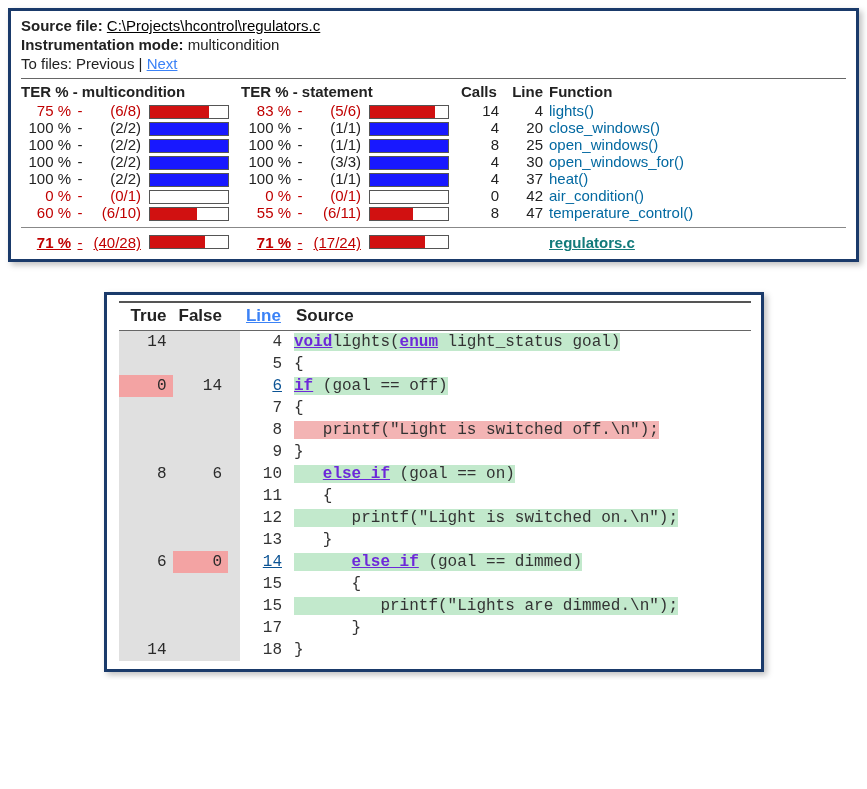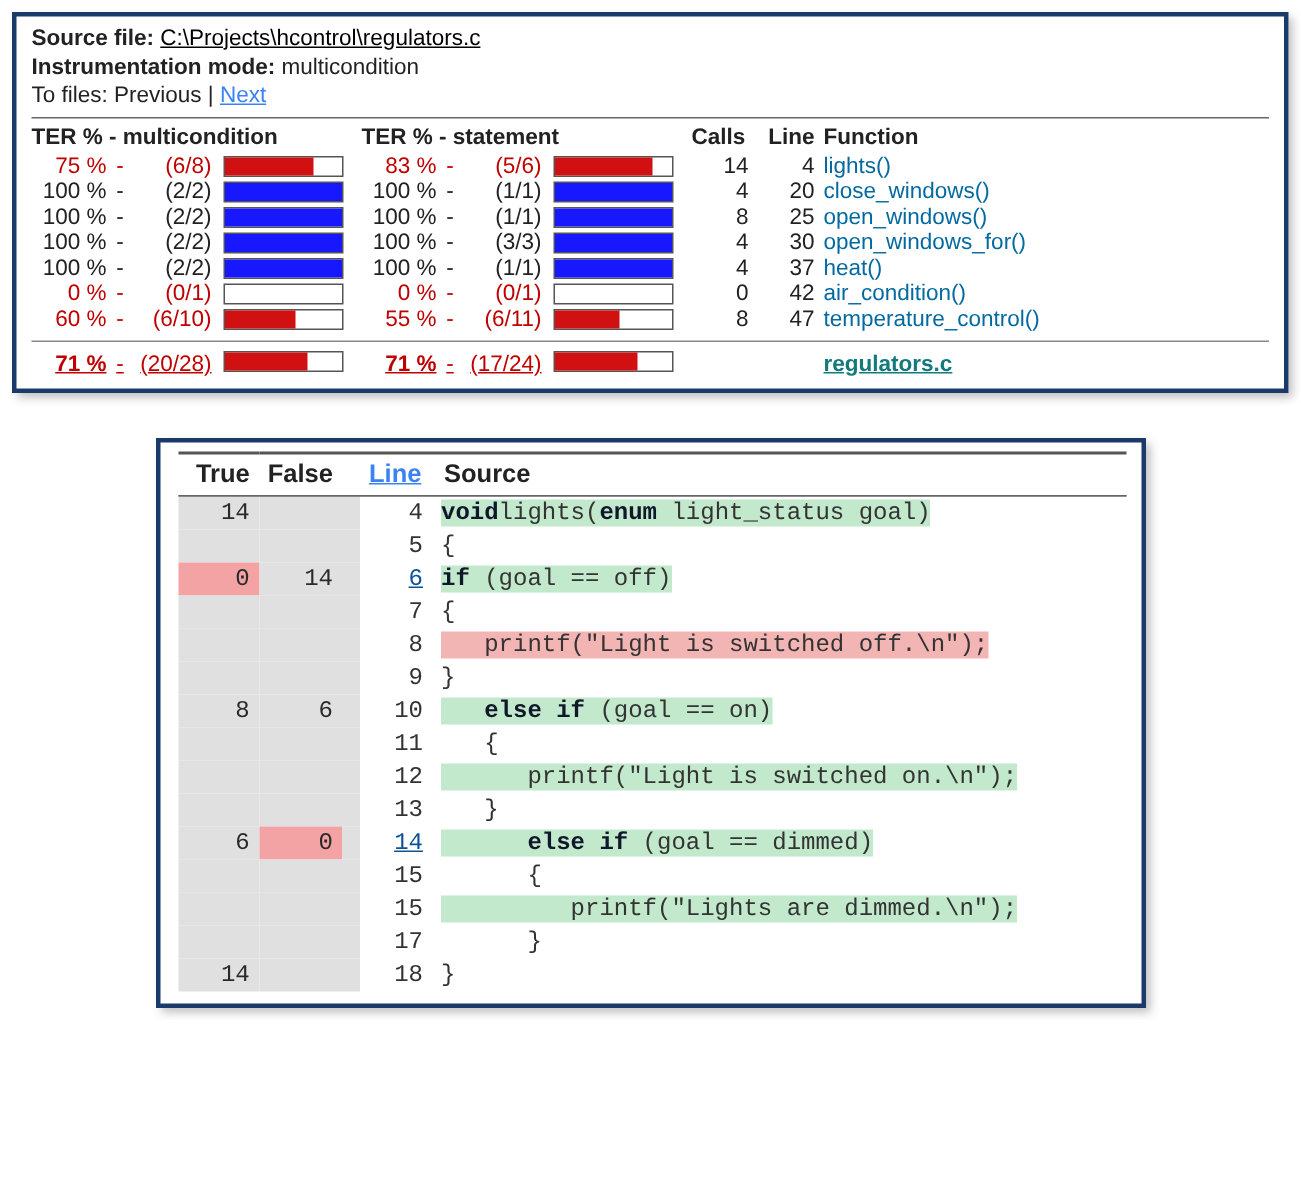--- a/index.html
+++ b/index.html
@@ -61,21 +61,21 @@
   .src-head th.ln { width: 50px; }
   .srcrow td { padding: 0; font-family: "Courier New", monospace; font-size: 16px; line-height: 22px; }
   .tfcell { background: #e0e0e0; width: 54px; text-align: right; padding-right: 6px !important; color: #2a2a2a; }
   .tfcell.pink { background: #f3a3a3; }
   .tfcell.spacer { width: 8px; background:#e0e0e0;}
   .lncell { width: 50px; text-align: right; color: #333; padding-right: 8px !important; }
   .lncell a { color: #0b5394; text-decoration: underline; }
   .srccell { padding-left: 4px !important; white-space: pre; color: #333; }
   .hl-gr { background: #c2e9cc; }
   .hl-pk { background: #f3b4b4; }
-  .kw { color: #0f172a; font-weight: bold; }
+  .kw { color: #6d28d9; font-weight: bold; text-decoration: underline; }
 </style>
 </head>
 <body>
 
 <div class="panel">
 
   <div class="hdr-line">
     <span class="hdr-label">Source file:</span>
     <a class="link teal">C:\Projects\hcontrol\regulators.c</a>
   </div>
@@ -193,21 +193,21 @@
           <td class="fn"><a class="fn teal">temperature_control()</a></td>
         </tr>
         <tr>
           <td colspan="11" style="padding:0">
             <hr class="hr thin">
           </td>
         </tr>
         <tr class="totrow">
           <td class="pct num red bold">71 %</td>
           <td class="dash red">-</td>
-          <td class="cov num red">(20/28)</td>
+          <td class="cov num red">(40/28)</td>
           <td class="bar-cell"><span class="bar"><span class="fill red" style="width:71%"></span></span></td>
           <td class="pct num red bold">71 %</td>
           <td class="dash red">-</td>
           <td class="cov num red">(17/24)</td>
           <td class="bar-cell"><span class="bar"><span class="fill red" style="width:71%"></span></span></td>
           <td class="calls"></td>
           <td class="line"></td>
           <td class="fn teal bold">regulators.c</td>
         </tr>
       </tbody>

